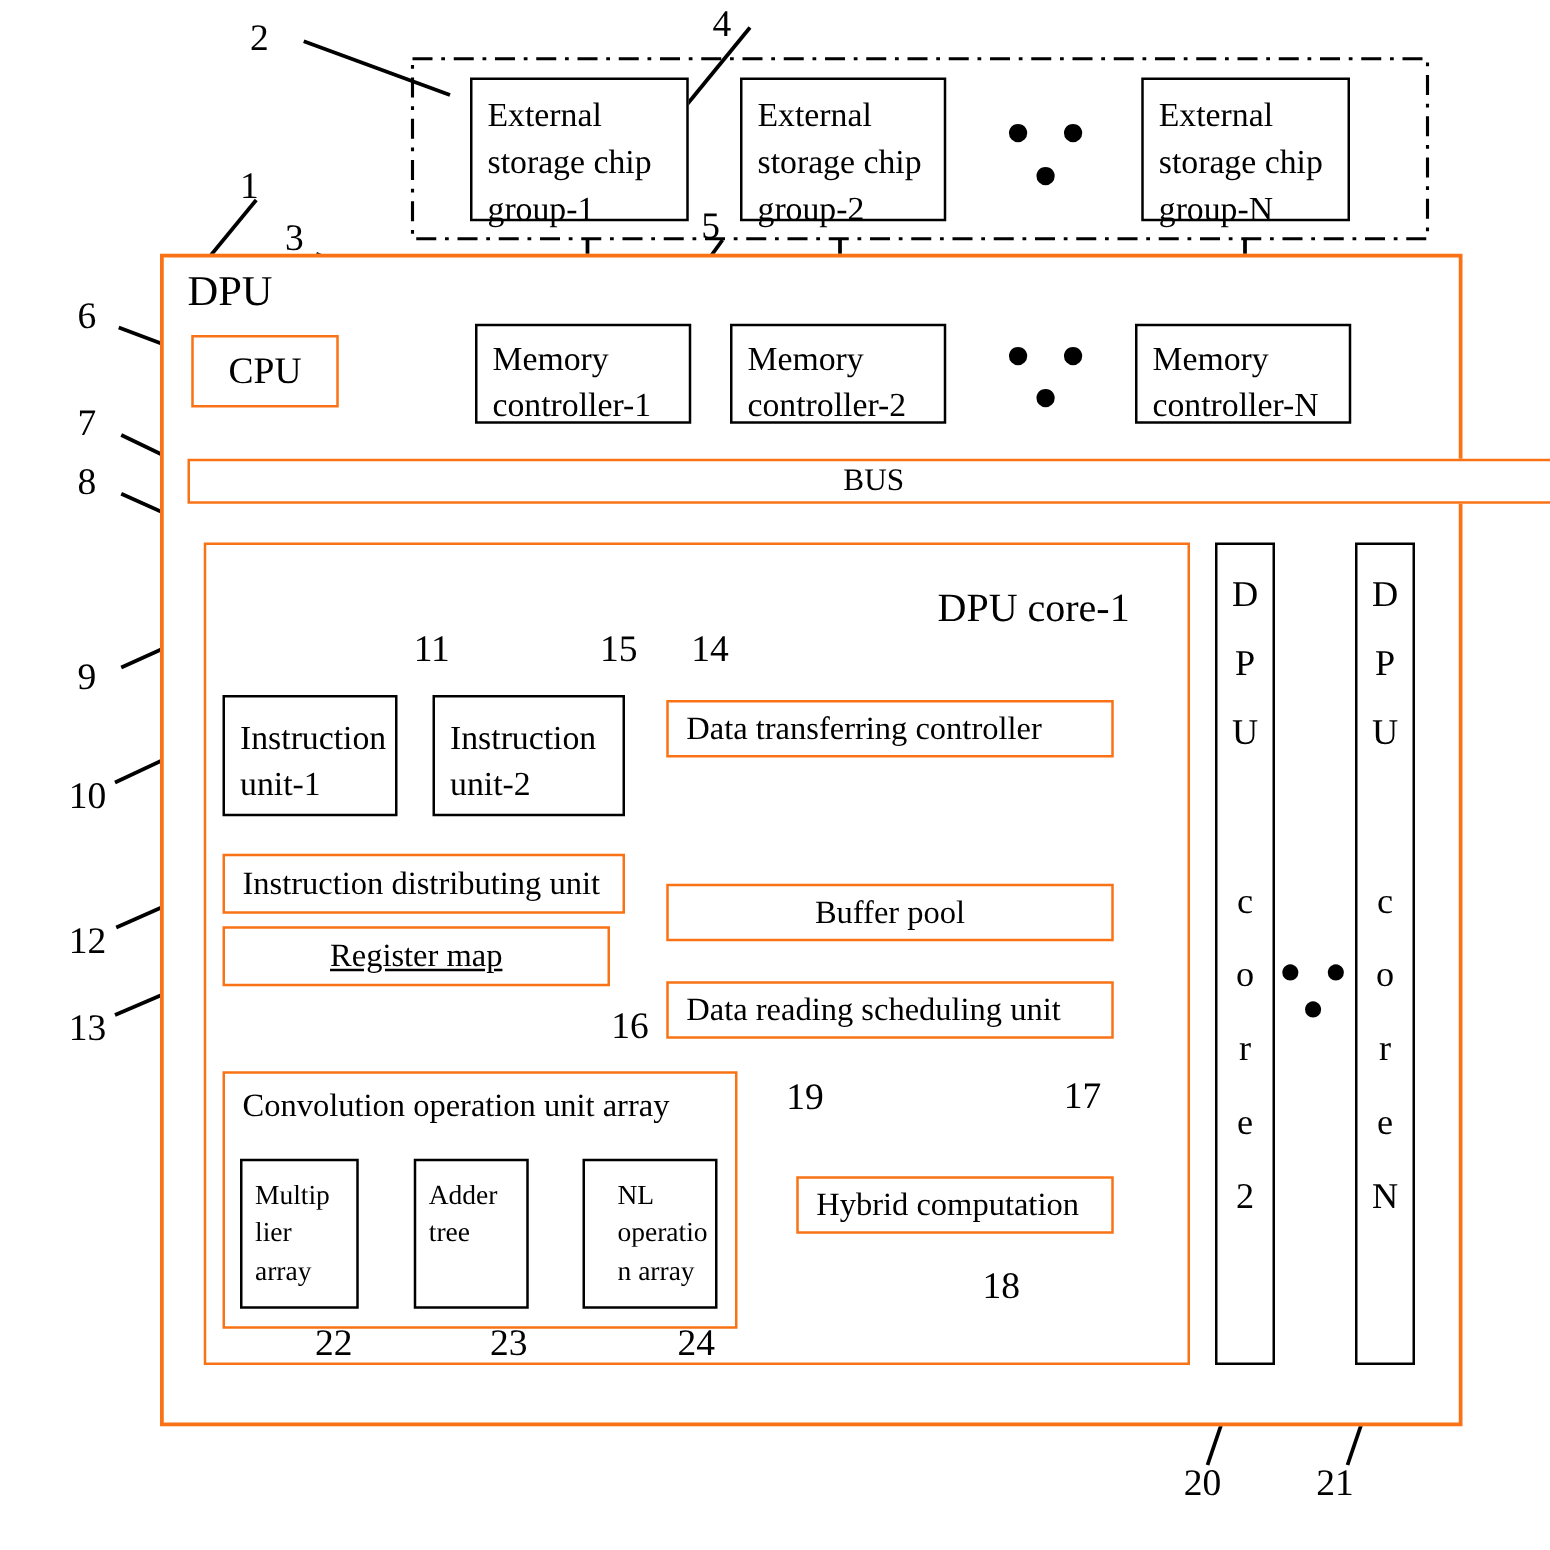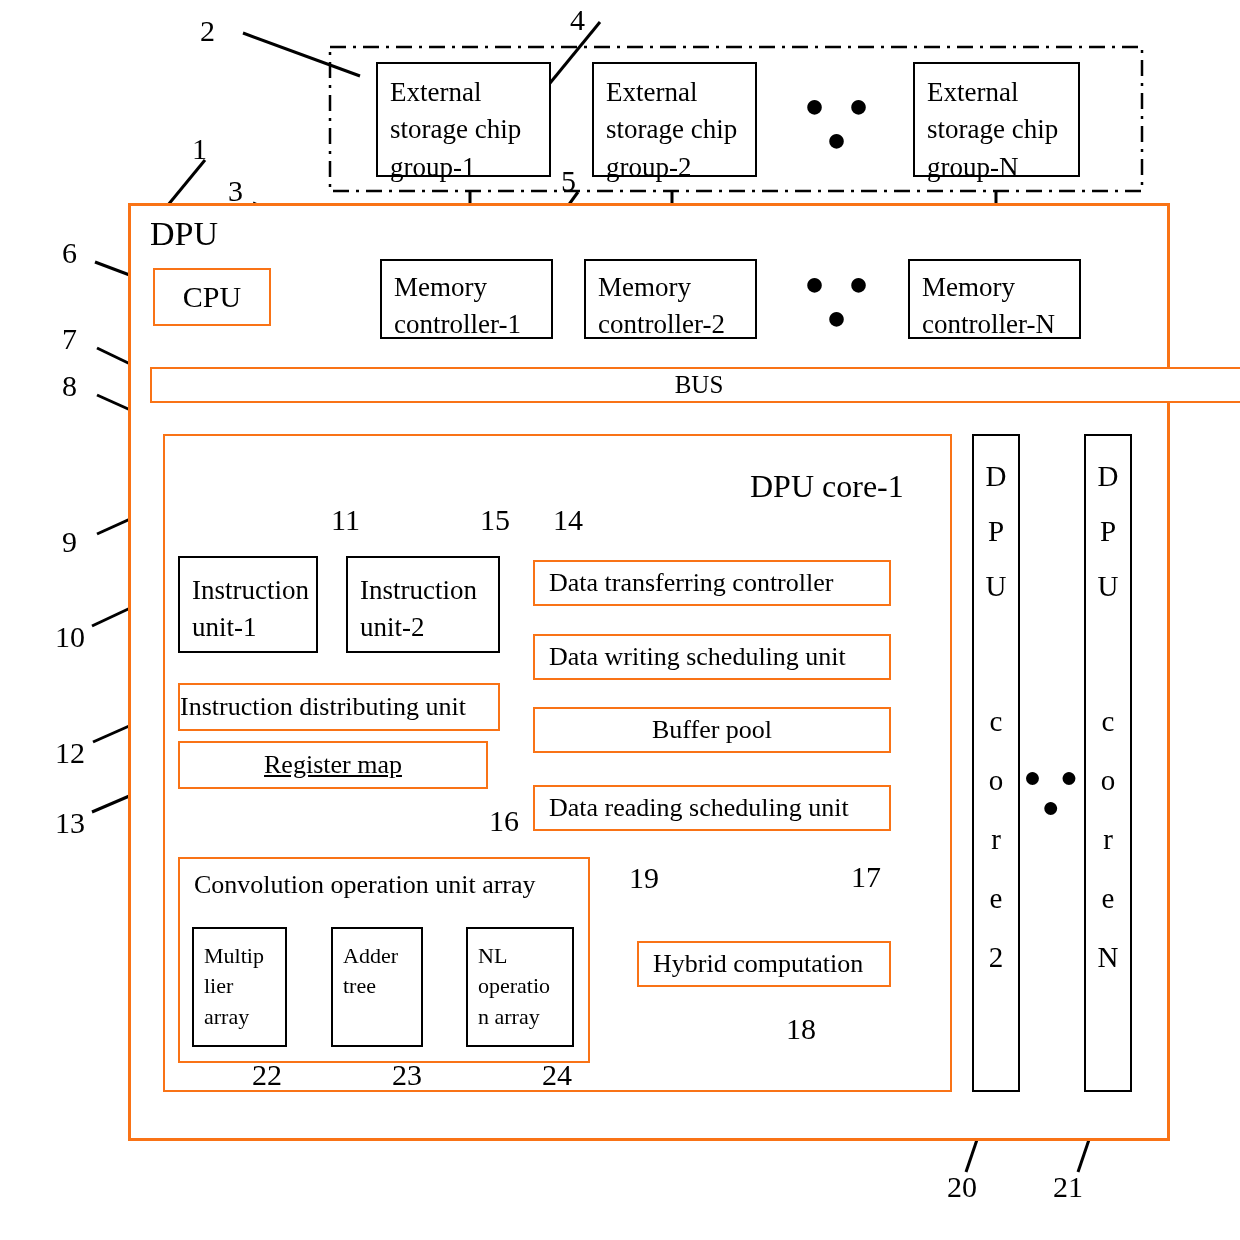--- a/index.html
+++ b/index.html
@@ -198,27 +198,26 @@
   <div class="abs chipbox" style="left:178px; top:556px; width:140px; height:97px; padding-top:14px;">
     <span>Instruction</span>
     <span>unit-1</span>
   </div>
 
   <div class="abs chipbox" style="left:346px; top:556px; width:154px; height:97px; padding-top:14px;">
     <span>Instruction</span>
     <span>unit-2</span>
   </div>
 
-  <div class="abs solidbox lft label-md" style="left:178px; top:683px; width:322px; height:48px; font-size:26px;">Instruction distributing unit</div>
+  <div class="abs solidbox lft label-md" style="left:178px; top:683px; width:322px; height:48px; padding-left:14px; font-size:26px;">Instruction distributing unit</div>
 
   <div class="abs solidbox ctr label-md" style="left:178px; top:741px; width:310px; height:48px; font-size:26px;text-decoration:underline;">Register map</div>
 
   <div class="abs solidbox lft label-md" style="left:533px; top:560px; width:358px; height:46px; padding-left:14px; font-size:26px;">Data transferring controller</div>
 
-  <div class="abs solidbox lft label-md" style="left:533px; top:634px; width:358px; height:46px; padding-left:14px; font-size:26px;">Data writing scheduling unit</div>
 
   <div class="abs solidbox ctr label-md" style="left:533px; top:707px; width:358px; height:46px; font-size:26px;">Buffer pool</div>
 
   <div class="abs solidbox lft label-md" style="left:533px; top:785px; width:358px; height:46px; padding-left:14px; font-size:26px;">Data reading scheduling unit</div>
 
   <div class="abs solidbox lft label-md" style="left:637px; top:941px; width:254px; height:46px; padding-left:14px; font-size:26px;">Hybrid computation</div>
 
   <div class="abs solidbox" style="left:178px; top:857px; width:412px; height:206px;"></div>
   <div class="abs label-md" style="left:194px; top:867px; width:390px; height:36px; line-height:36px; font-size:26px;">Convolution operation unit array</div>
 
@@ -226,21 +225,21 @@
     <span>Multip</span>
     <span>lier</span>
     <span>array</span>
   </div>
 
   <div class="abs chipbox" style="left:331px; top:927px; width:92px; height:120px; font-size:22px; padding:12px 8px 8px 10px; text-align:left;">
     <span>Adder</span>
     <span>tree</span>
   </div>
 
-  <div class="abs chipbox" style="left:466px; top:927px; width:108px; height:120px; font-size:22px; padding:12px 8px 8px 10px; text-align:left;">
+  <div class="abs chipbox" style="left:466px; top:927px; width:108px; height:120px; font-size:22px; padding:12px 8px 8px 26px; text-align:left;">
     <span>NL</span>
     <span>operatio</span>
     <span>n array</span>
   </div>
 
   <div class="abs vcore" style="left:972px; top:434px; width:48px; height:658px;">
     <span class="ch">D</span>
     <span class="ch" style="margin-top:26px;">P</span>
     <span class="ch" style="margin-top:26px;">U</span>
     <span class="ch" style="margin-top:106px;">c</span>

